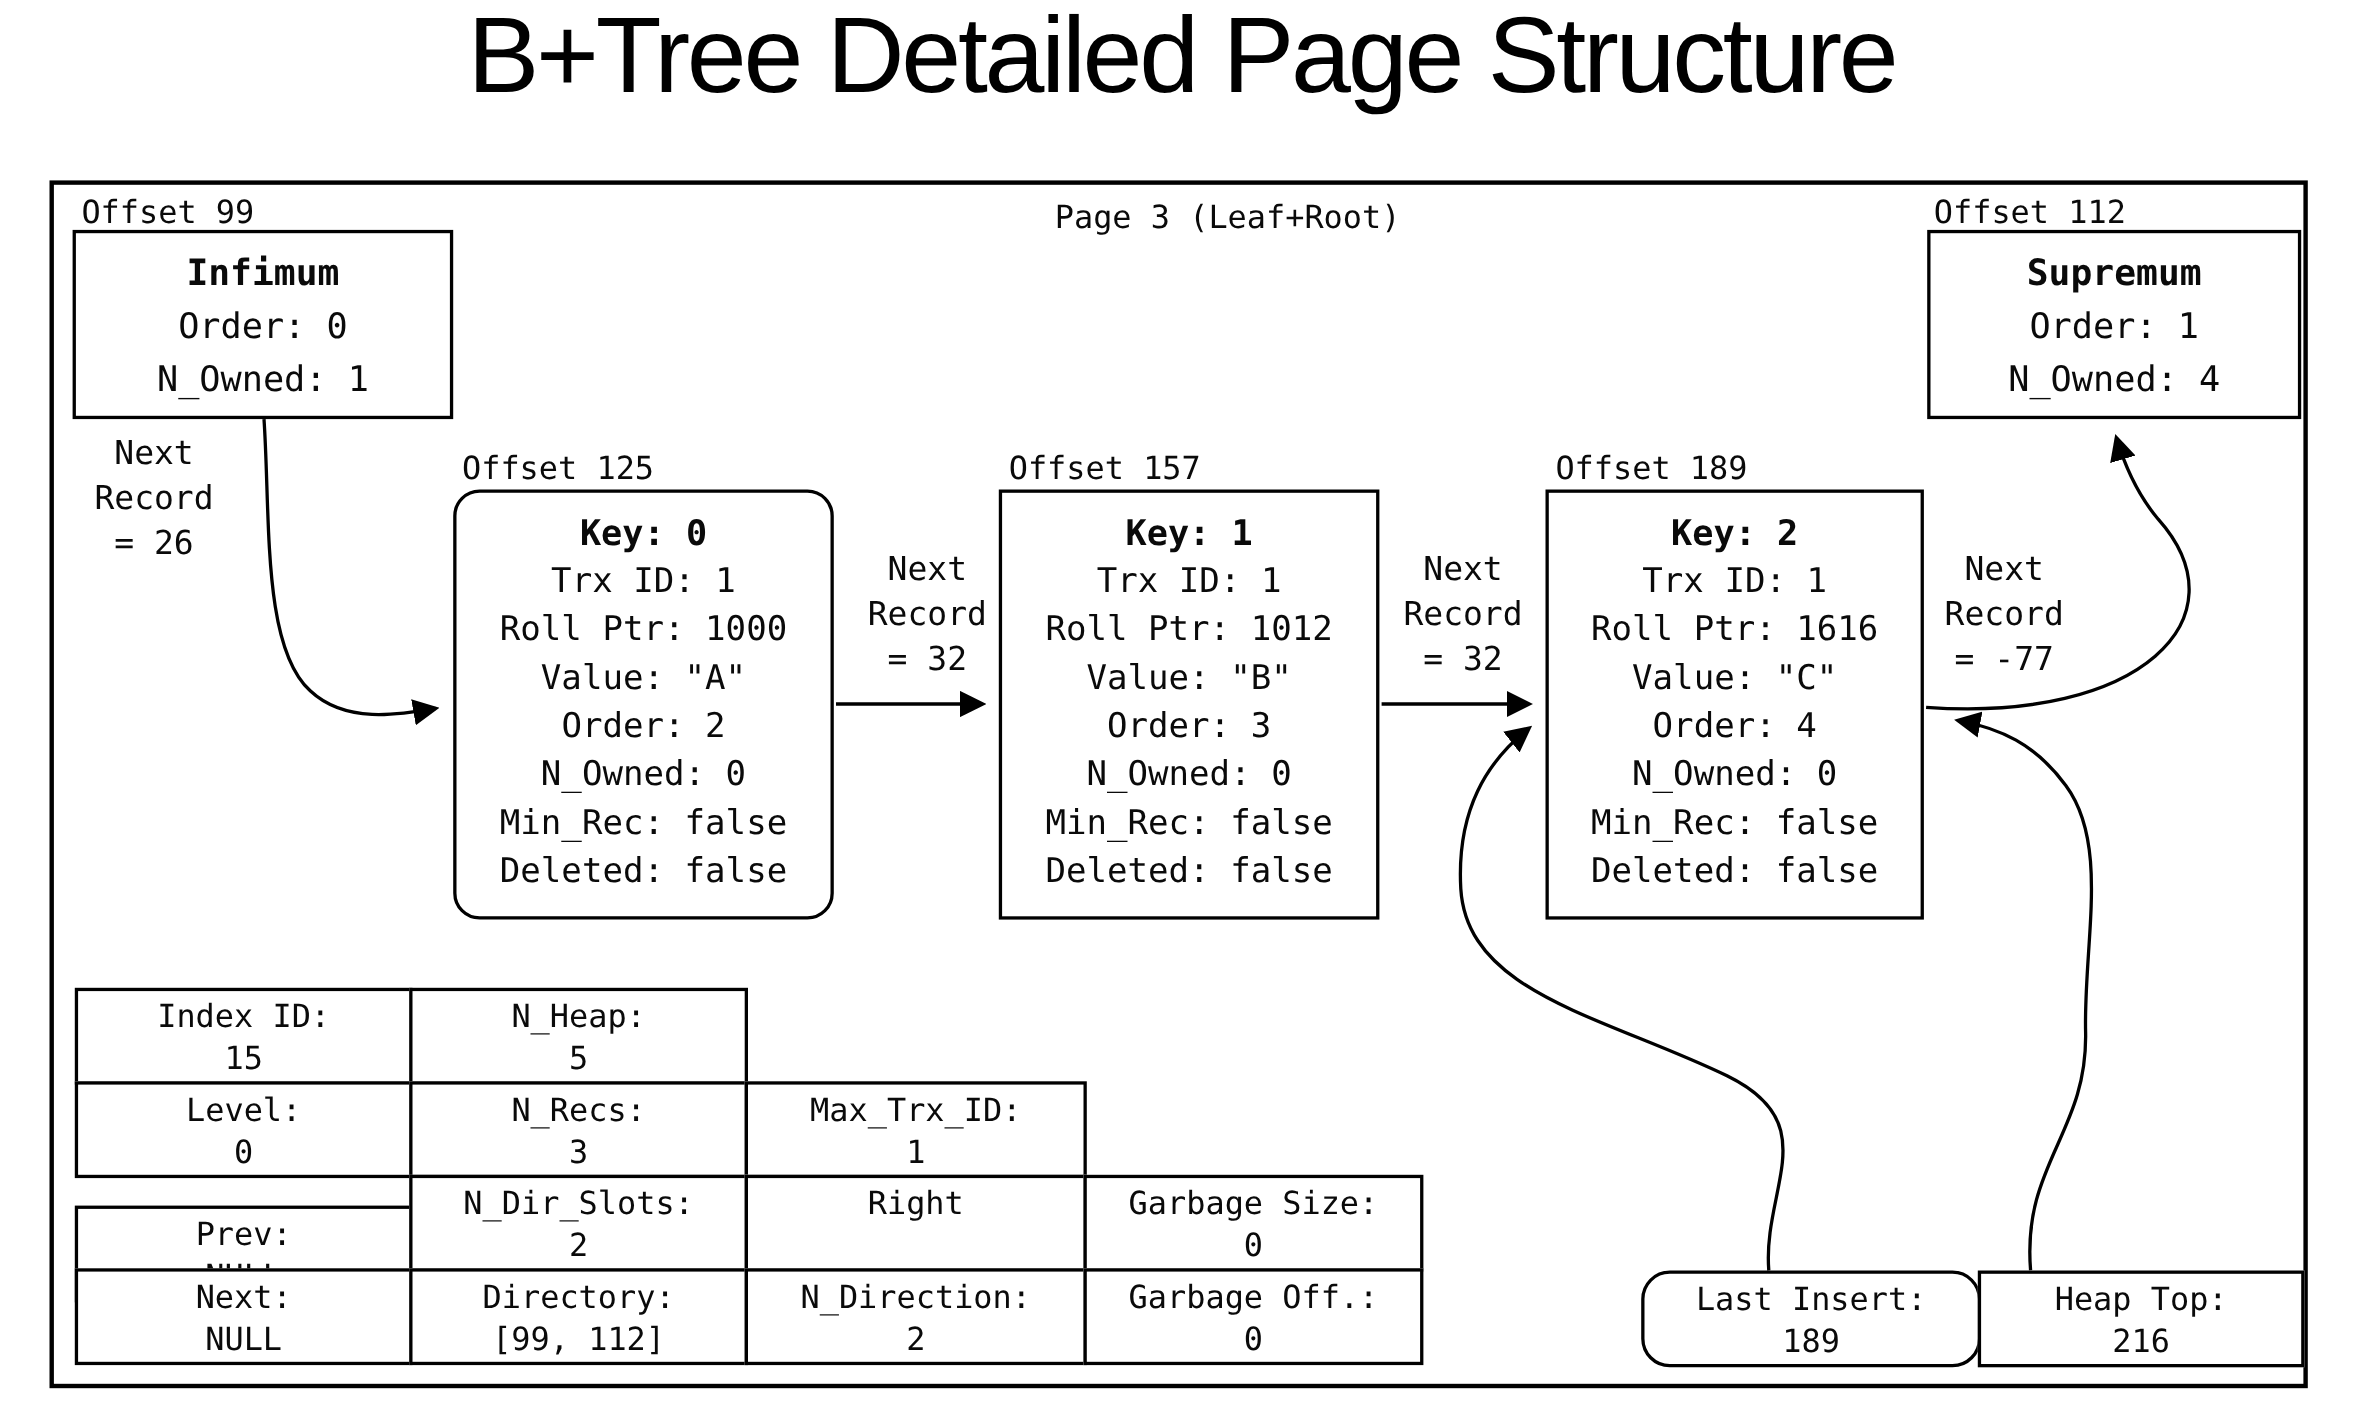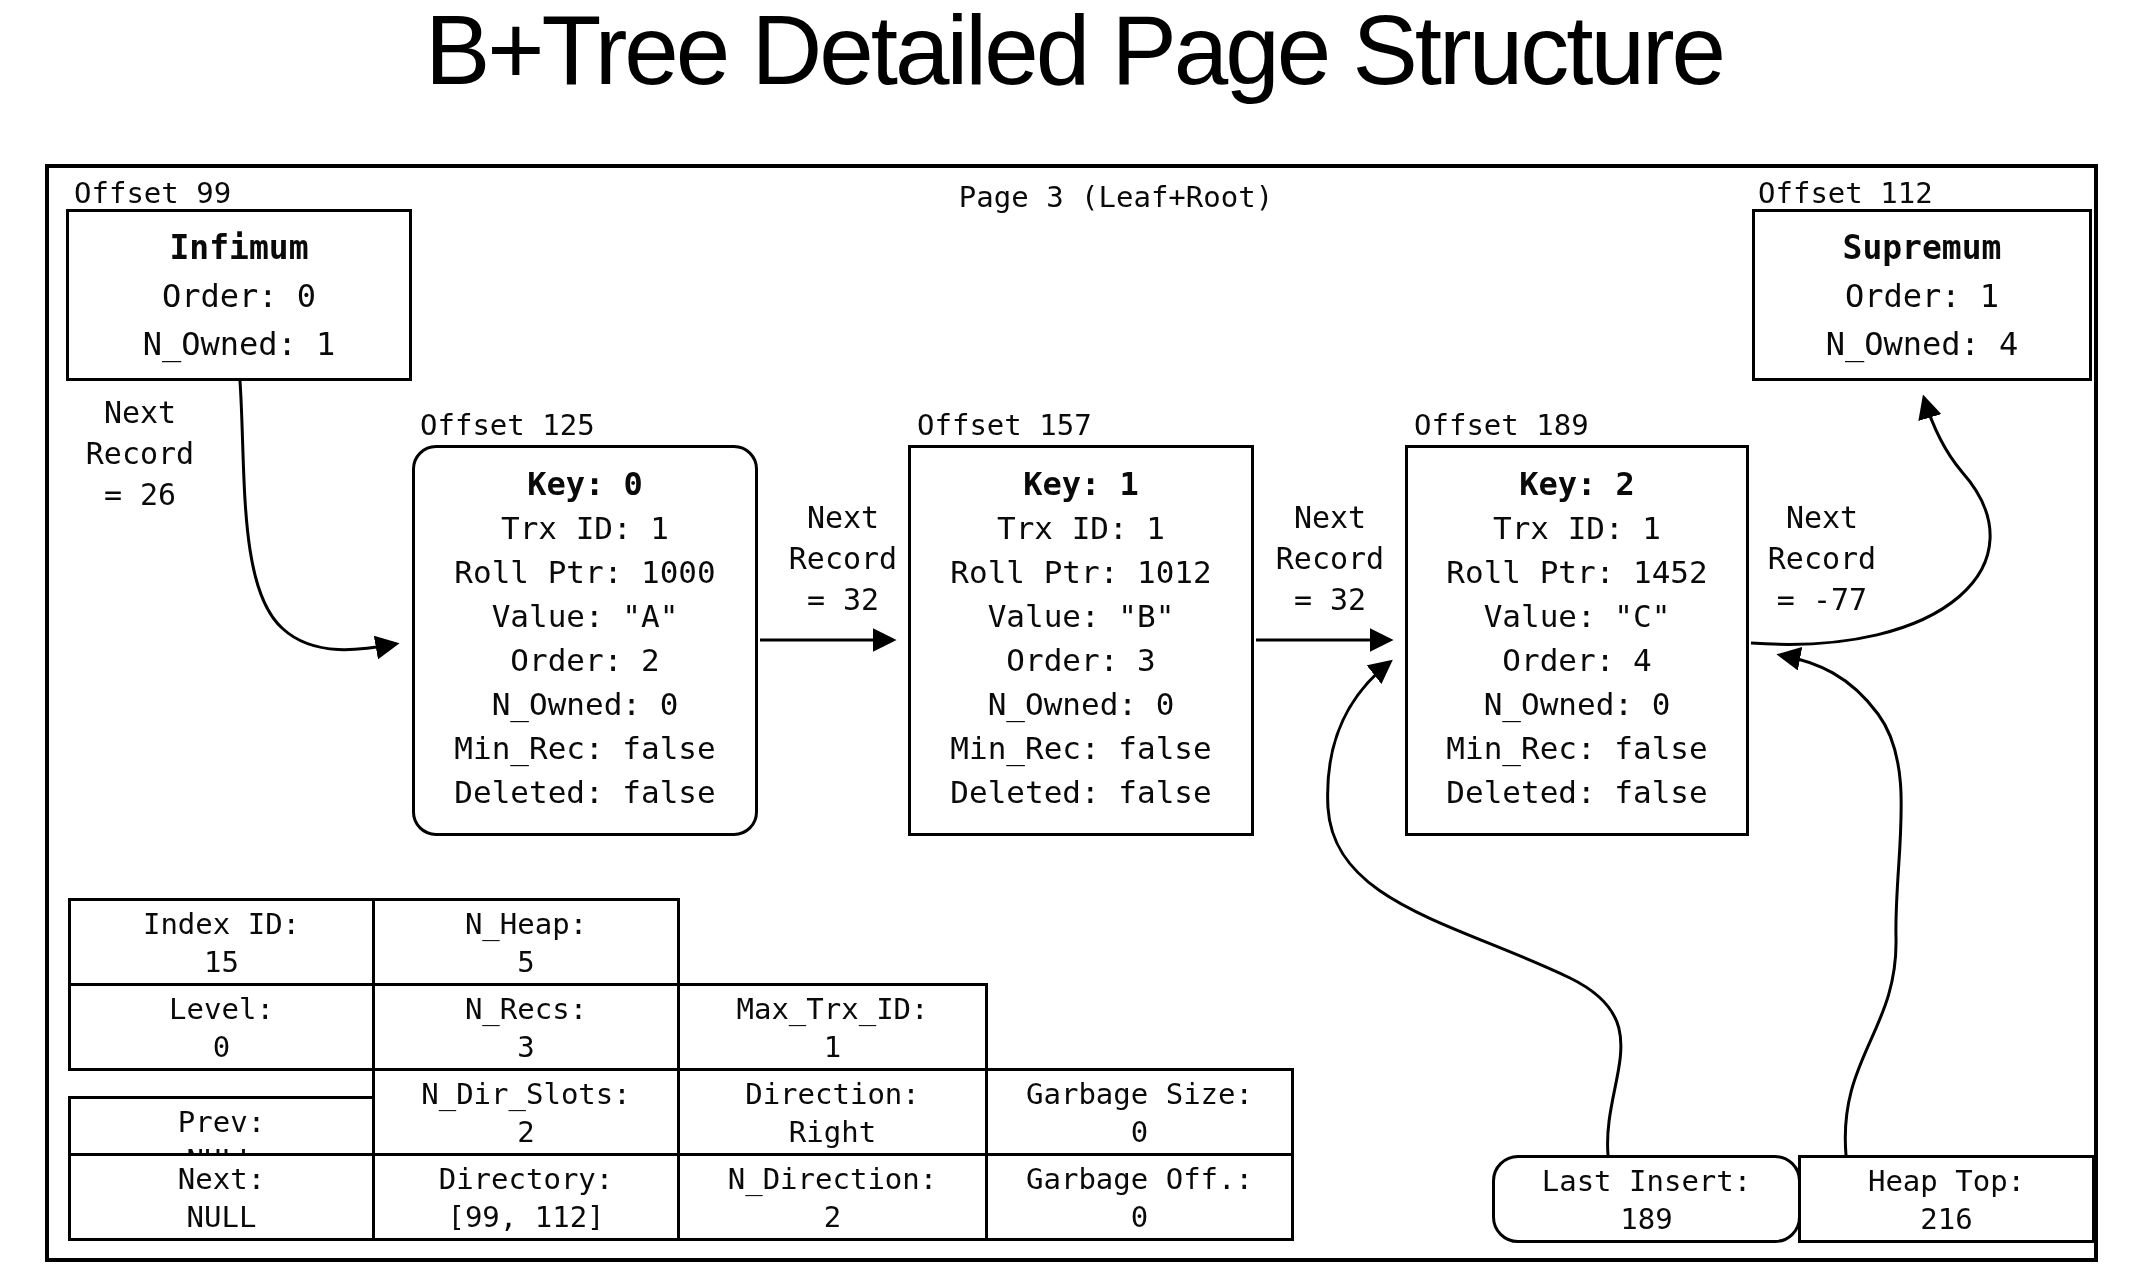--- a/index.html
+++ b/index.html
@@ -83,21 +83,21 @@
     <div>Value: "B"</div>
     <div>Order: 3</div>
     <div>N_Owned: 0</div>
     <div>Min_Rec: false</div>
     <div>Deleted: false</div>
   </div>
 
   <div class="node-box rec-box" style="left:1405px;top:445px;width:344px;height:391px;">
     <div class="bold-line">Key: 2</div>
     <div>Trx ID: 1</div>
-    <div>Roll Ptr: 1452</div>
+    <div>Roll Ptr: 1616</div>
     <div>Value: "C"</div>
     <div>Order: 4</div>
     <div>N_Owned: 0</div>
     <div>Min_Rec: false</div>
     <div>Deleted: false</div>
   </div>
 
   <div class="next-label" style="left:55px;top:392px;">Next
 Record
 = 26</div>
@@ -154,21 +154,20 @@
   <div class="tbl-row" style="left:68px;top:1068px;">
     <div class="tbl-cell" style="width:307px;margin-top:28px;">
       <div>Prev:</div>
       <div>NULL</div>
     </div>
     <div class="tbl-cell" style="width:308px;">
       <div>N_Dir_Slots:</div>
       <div>2</div>
     </div>
     <div class="tbl-cell" style="width:311px;">
-      <div>Direction:</div>
       <div>Right</div>
     </div>
     <div class="tbl-cell" style="width:309px;">
       <div>Garbage Size:</div>
       <div>0</div>
     </div>
   </div>
 
   <div class="tbl-row" style="left:68px;top:1153px;">
     <div class="tbl-cell" style="width:307px;">

